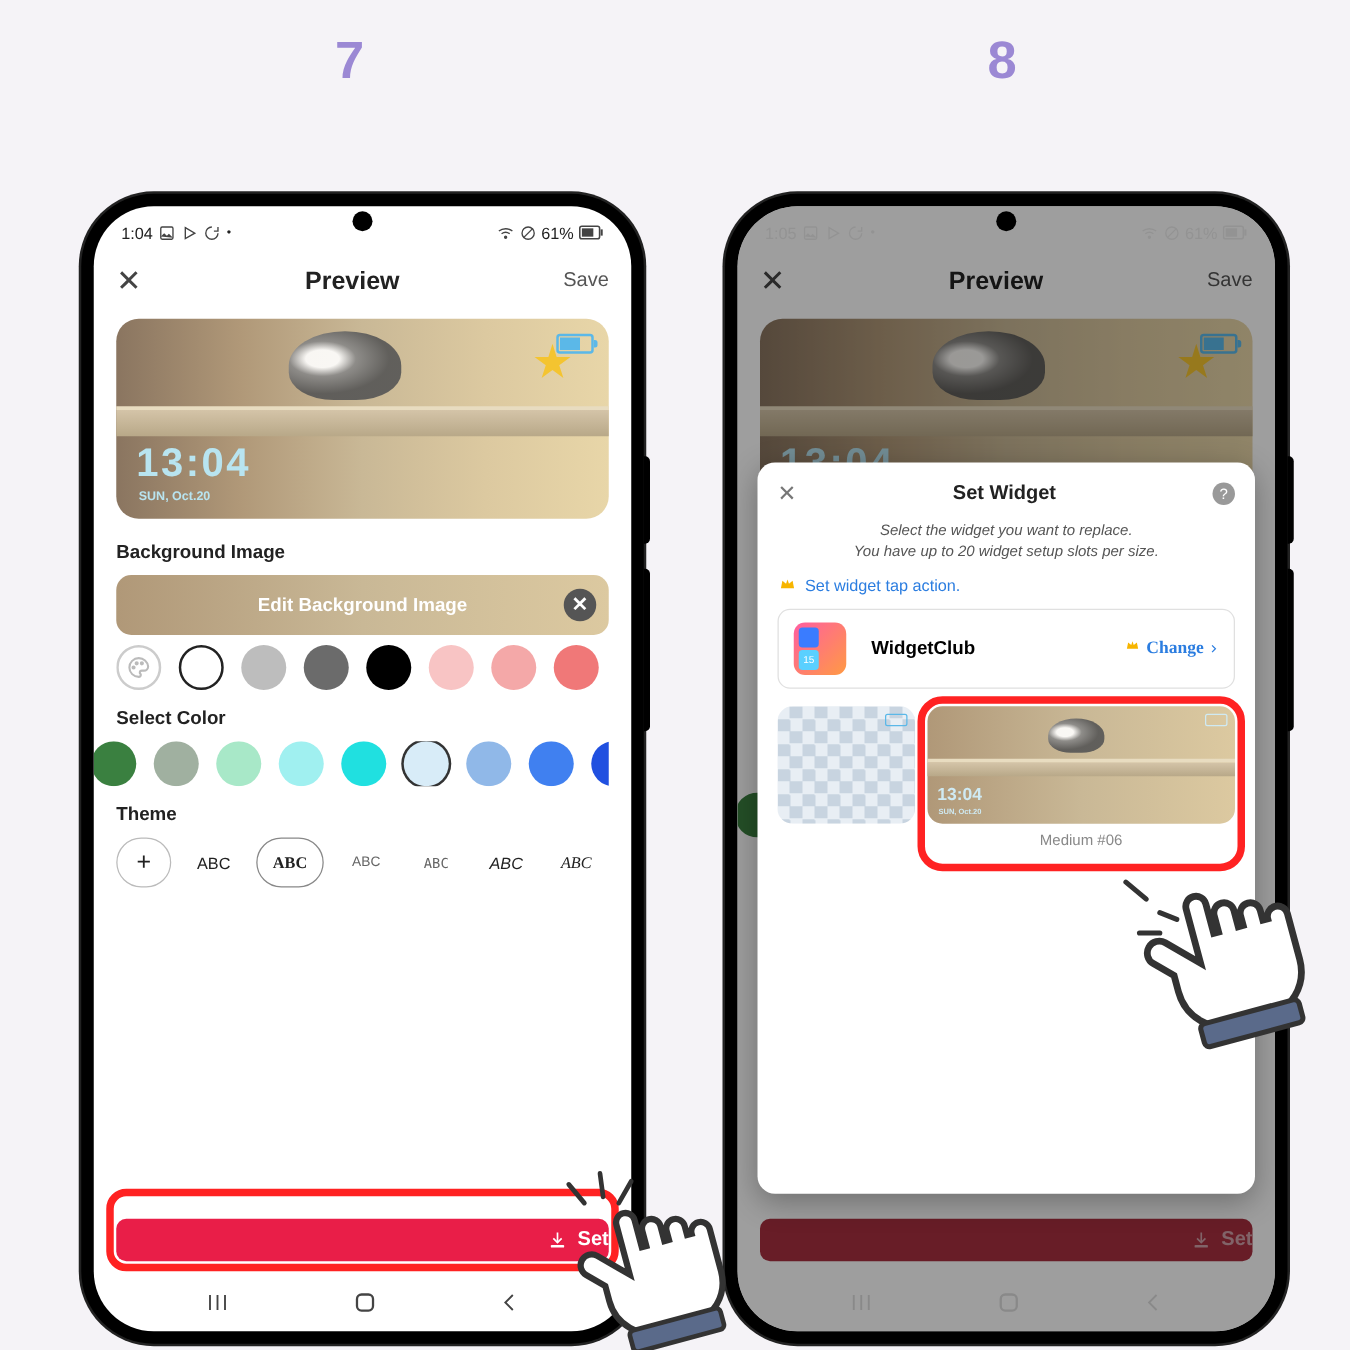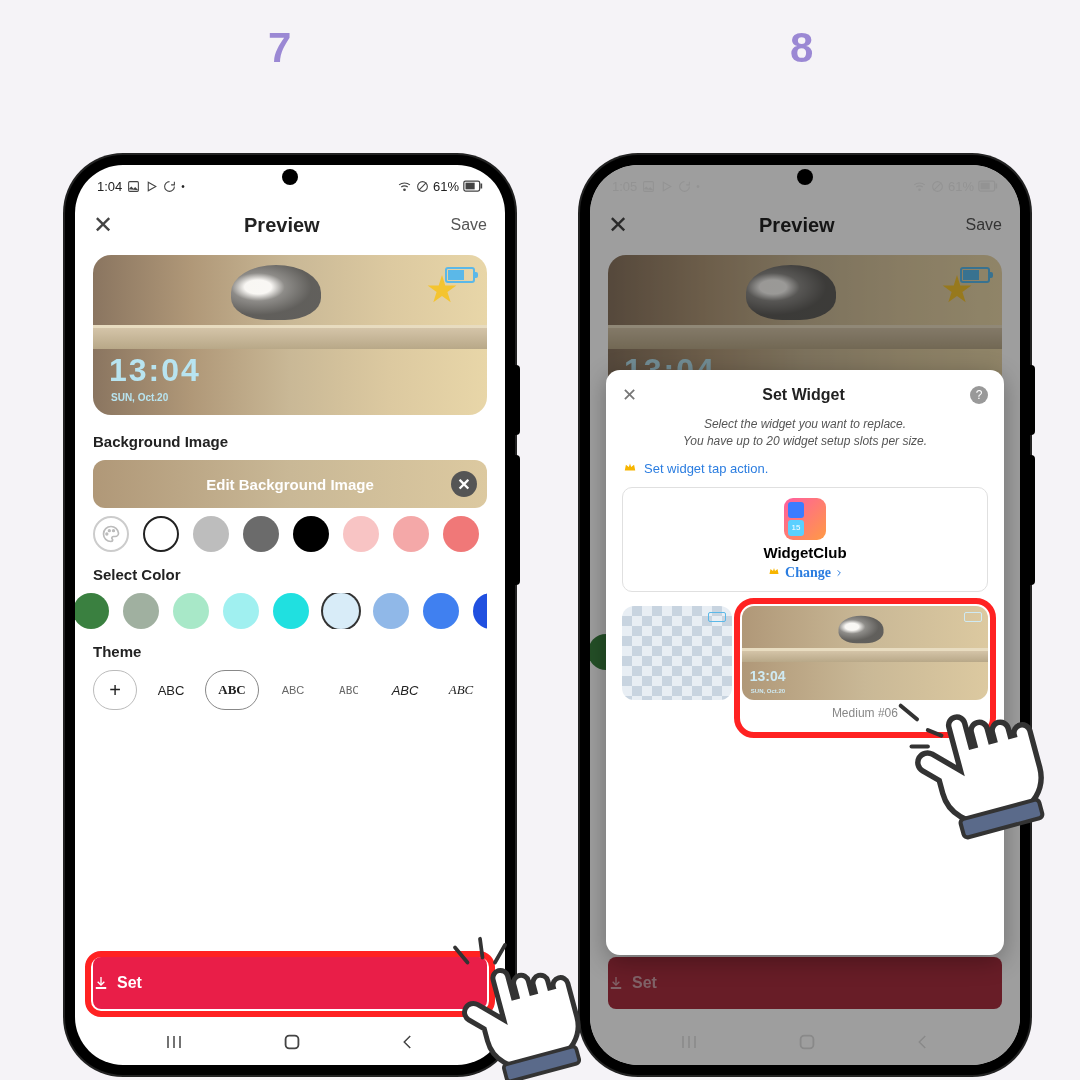--- a/index.html
+++ b/index.html
@@ -217,26 +217,26 @@
   }
   .font-chip.add { border: 1.5px solid #bbb; font-size: 20px; }
   .font-chip.sel { border: 1.5px solid #888; font-weight: 700; width: 54px; }
   .font-chip.small { font-size: 11px; color: #666; }
   .font-chip.serif { font-family: Georgia, serif; }
   .set-button {
     position: absolute;
     bottom: 56px;
     left: 18px;
     right: 18px;
-    height: 52px;
+    height: 34px;
     background: #e91e48;
     border-radius: 8px;
     display: flex;
     align-items: center;
-    justify-content: flex-start;
+    justify-content: flex-end;
     gap: 8px;
     color: #fff;
     font-size: 16px;
     font-weight: 600;
   }
   .nav-bar {
     position: absolute;
     bottom: 0; left: 0; right: 0;
     height: 42px;
     display: flex;
@@ -295,23 +295,22 @@
     color: #2b7de0;
     margin-bottom: 10px;
   }
   .crown { color: #f7b500; }
   .app-card {
     border: 1px solid #e0e0e0;
     border-radius: 10px;
     padding: 10px 12px;
     display: flex;
     align-items: center;
-    gap: 4px;
+    gap: 20px;
     margin-bottom: 14px;
-    flex-direction: column;
   }
   .app-icon {
     width: 42px; height: 42px;
     border-radius: 9px;
     background: linear-gradient(135deg, #ff5ea0, #ff9a44);
     position: relative;
     overflow: hidden;
   }
   .app-icon::before {
     content: "";

